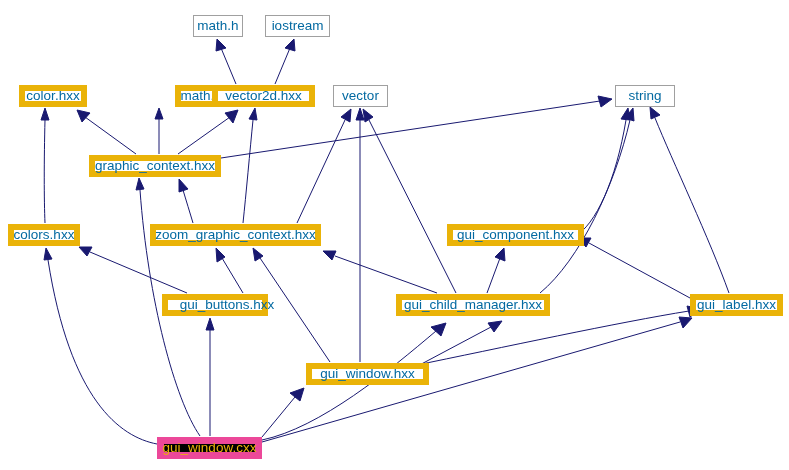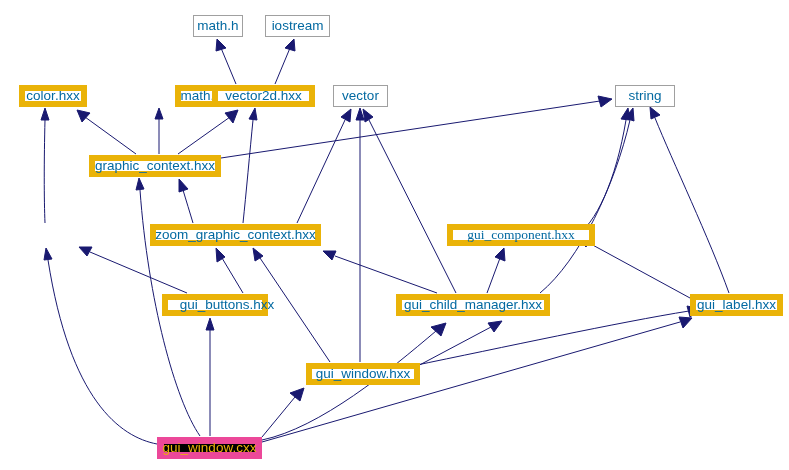--- a/index.html
+++ b/index.html
@@ -238,42 +238,45 @@
   </div>
 
   <div class="node system" style="left:615px; top:85px; width:60px;">
     <span>string</span>
   </div>
 
   <div class="node" style="left:89px; top:155px; width:132px;">
     <span>graphic_context.hxx</span>
   </div>
 
+  <div class="node" style="left:8px; top:224px; width:72px;">
+    <span>colors.hxx</span>
+  </div>
 
   <div class="node" style="left:150px; top:224px; width:171px;">
     <span>zoom_graphic_context.hxx</span>
   </div>
 
-  <div class="node" style="left:447px; top:224px; width:148px;font-family:Liberation Serif, serif;">
+  <div class="node" style="left:447px; top:224px; width:137px;">
     <span>gui_component.hxx</span>
   </div>
 
   <div class="node" style="left:162px; top:294px; width:106px;padding-left:30px;">
     <span>gui_buttons.hxx</span>
   </div>
 
   <div class="node" style="left:396px; top:294px; width:154px;">
     <span>gui_child_manager.hxx</span>
   </div>
 
   <div class="node" style="left:690px; top:294px; width:93px;">
     <span>gui_label.hxx</span>
   </div>
 
-  <div class="node" style="left:306px; top:363px; width:114px;">
+  <div class="node" style="left:306px; top:363px; width:123px;">
     <span>gui_window.hxx</span>
   </div>
 
   <div class="node root" style="left:157px; top:437px; width:105px;">
     <span>gui_window.cxx</span>
   </div>
 
 </div>
 
 </body></html>

